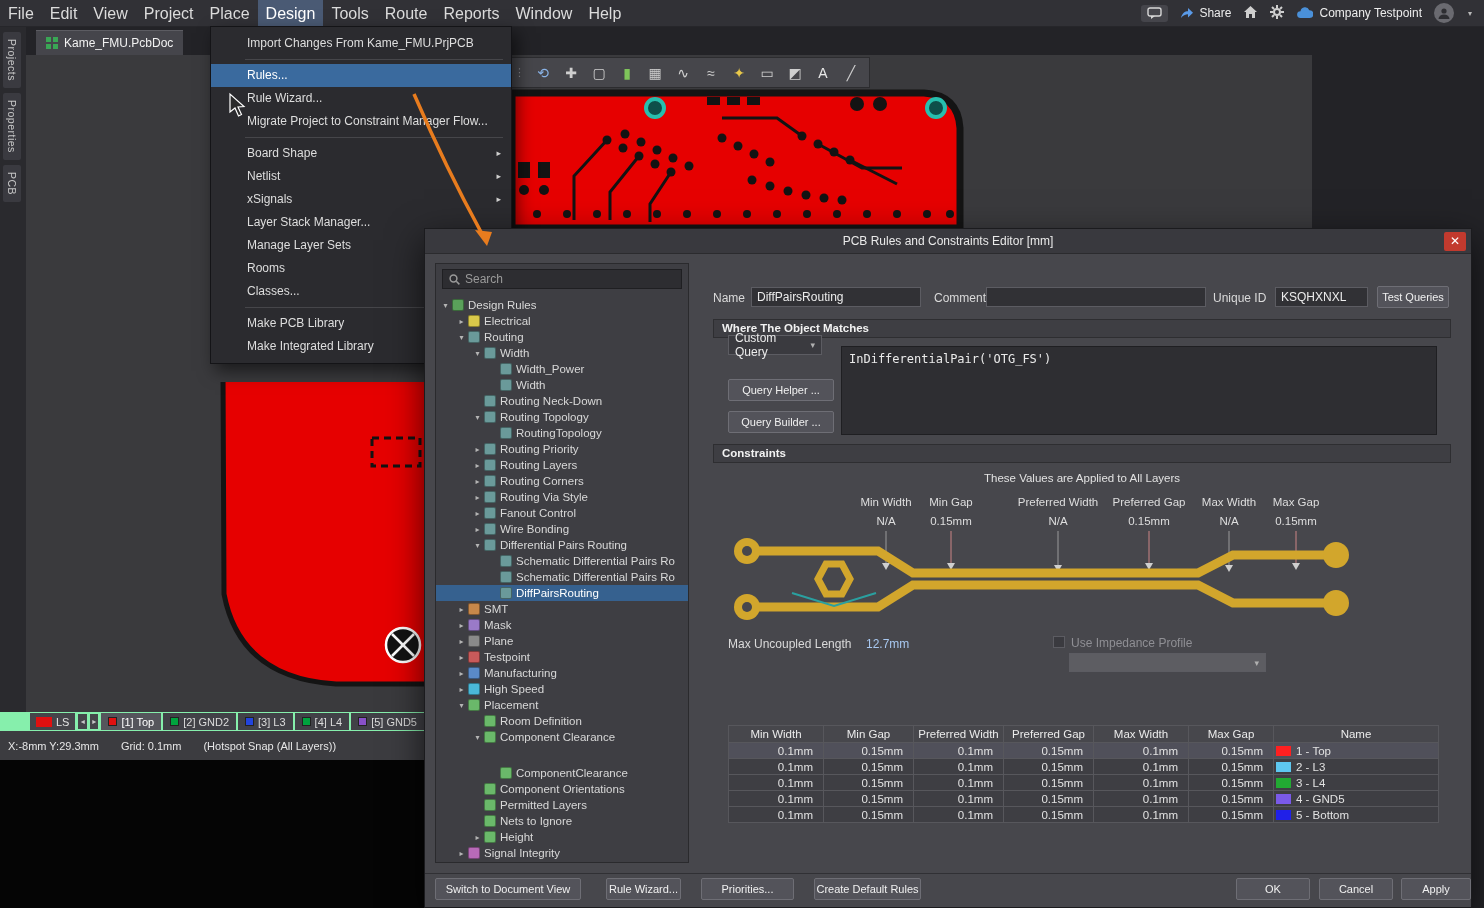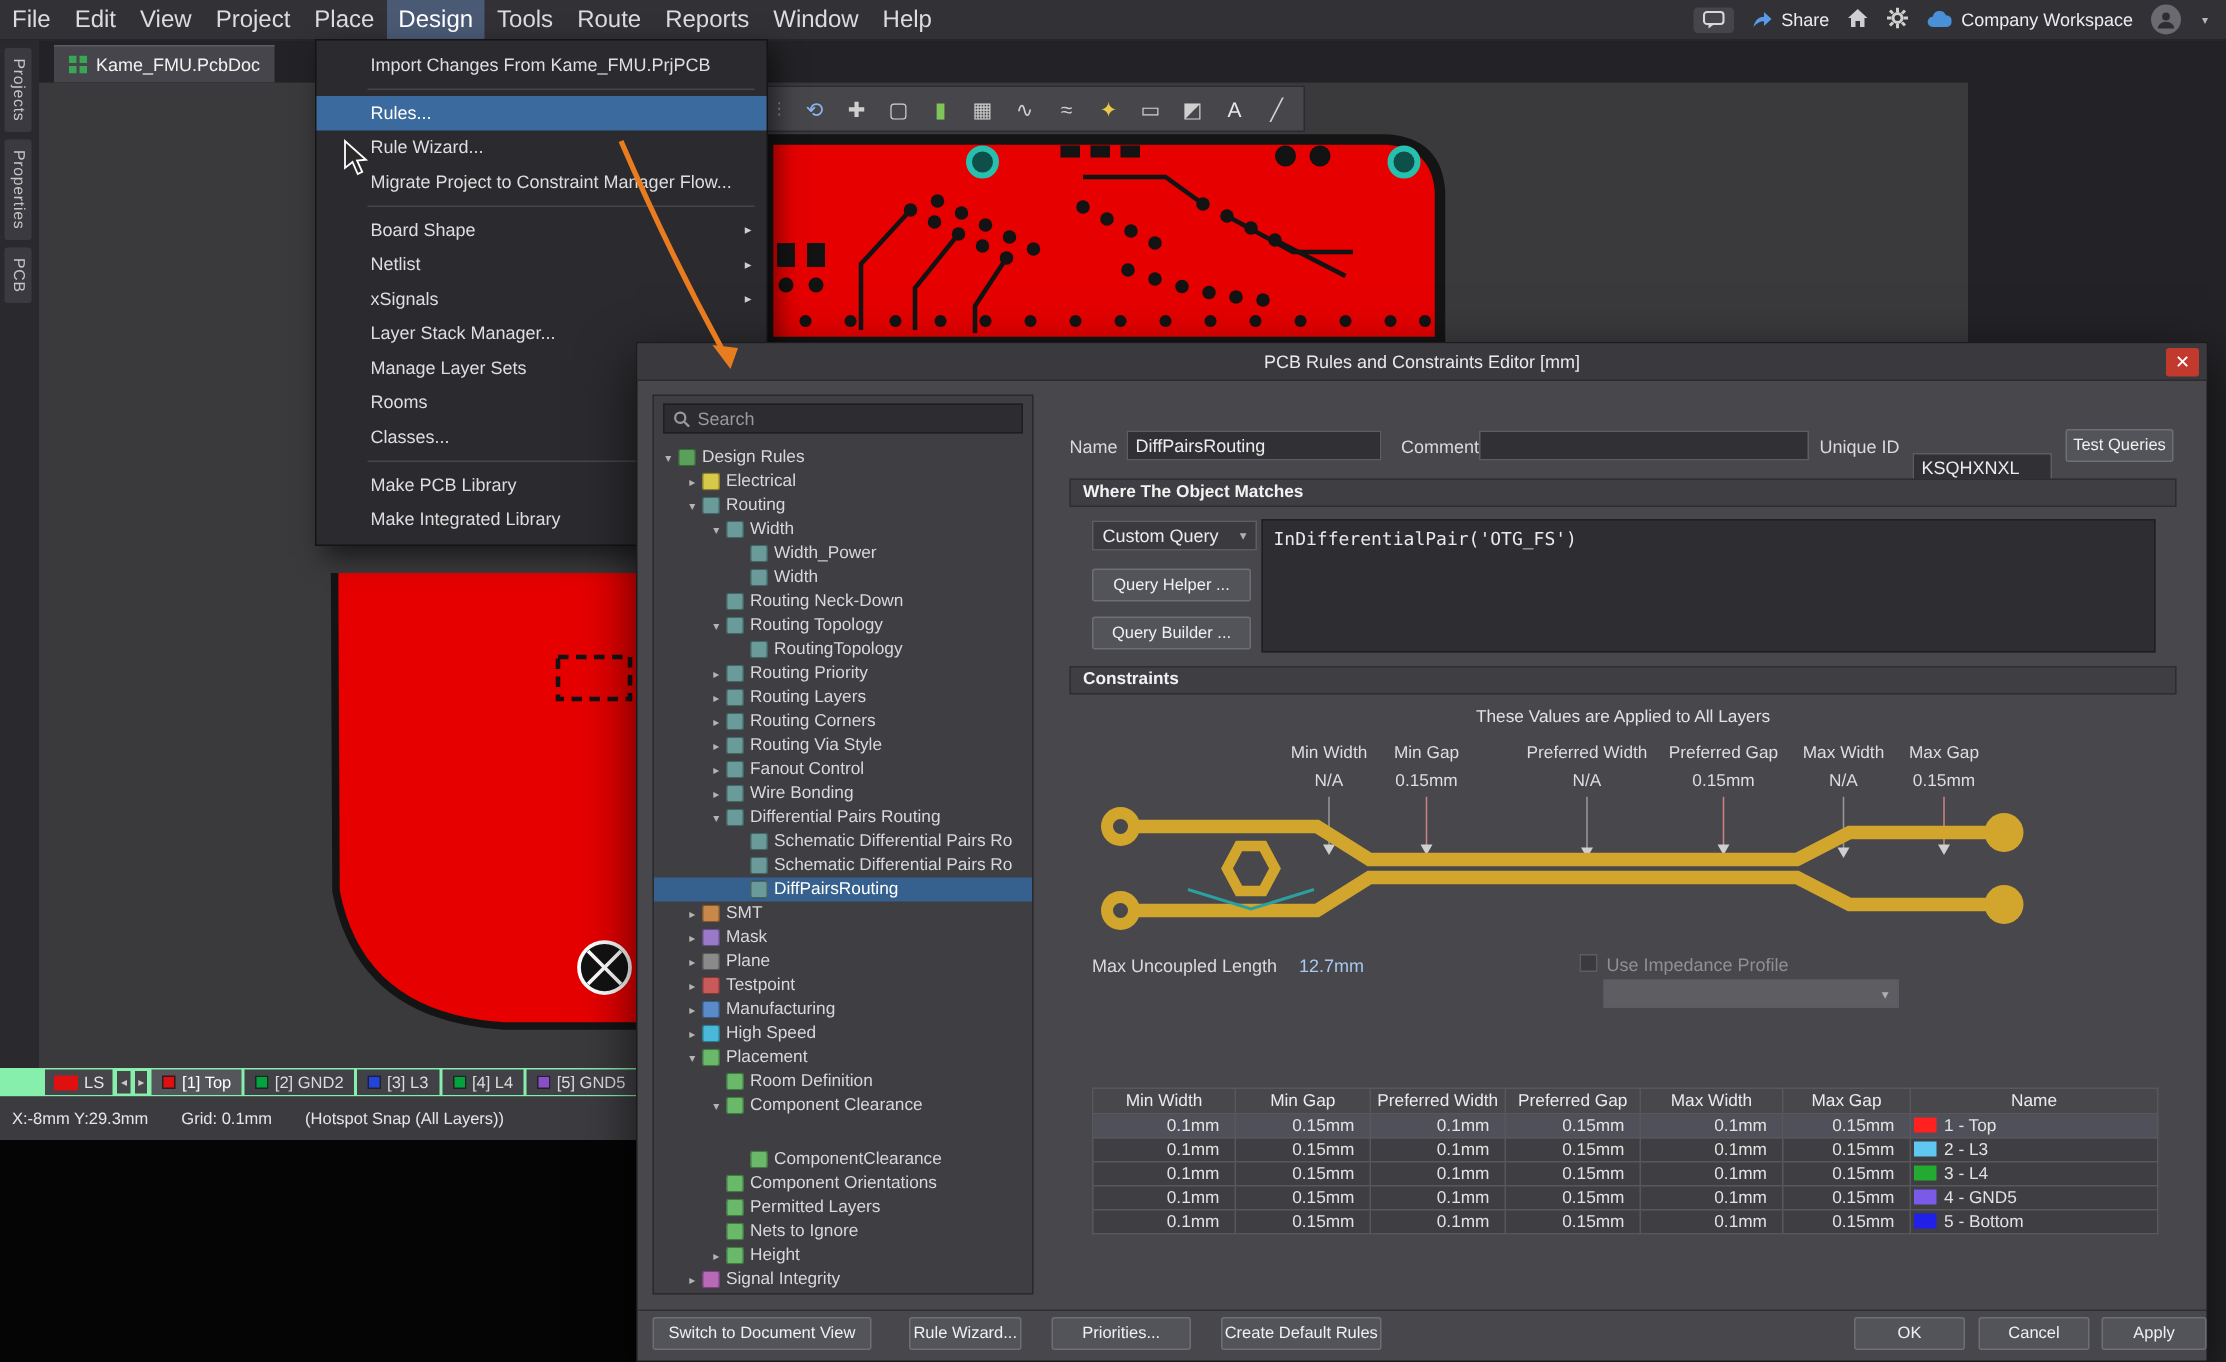--- a/index.html
+++ b/index.html
@@ -155,21 +155,21 @@
             <line x1="12" y1="2" x2="10" y2="4"></line>
               <line x1="4" y1="10" x2="2" y2="12"></line>
           </g>
           <circle cx="7" cy="7" r="3" fill="#313136" stroke="#cfcfcf" stroke-width="2"></circle>
         </svg>
       </span>
       <span class="workspace">
         <svg width="17" height="12" viewBox="0 0 17 12">
           <path d="M4.5 11 a3.4 3.4 0 0 1 0-6.8 a4.6 4.6 0 0 1 8.8-1 a3.3 3.3 0 0 1 .4 7.8 z" fill="#4a90d9"></path>
         </svg>
-        <span>Company Workspace</span>
+        <span>Company Testpoint</span>
       </span>
       <span class="avatar">
         <svg width="14" height="14" viewBox="0 0 14 14">
           <circle cx="7" cy="5" r="2.6" fill="#2e2e32"></circle>
           <path d="M1.5 13 a5.5 4.5 0 0 1 11 0 z" fill="#2e2e32"></path>
         </svg>
       </span>
       <span class="caret-sm">▾</span>
     </div>
   </div>
@@ -532,25 +532,25 @@
             <span>Signal Integrity</span>
           </div>
         </div>
     </div>
 
     <span class="lbl" style="left:288px;top:62px">Name</span>
     <input class="inp" style="left: 326px; top: 58px; width: 170px;" value="DiffPairsRouting">
     <span class="lbl" style="left:509px;top:62px">Comment</span>
     <input class="inp" style="left: 561px; top: 58px; width: 220px;" value="">
     <span class="lbl" style="left:788px;top:62px">Unique ID</span>
-    <input class="inp" style="left: 850px; top: 58px; width: 93px; margin-top: 15px;" value="KSQHXNXL">
+    <input class="inp" style="left: 850px; top: 58px; width: 93px;" value="KSQHXNXL">
     <div class="btn" style="left:952px;top:57px;width:72px">Test Queries</div>
 
     <div class="secbar" style="top:90px">Where The Object Matches</div>
-    <div class="select" style="left:303px;top:118px;width:110px">
+    <div class="select" style="left:303px;top:106px;width:94px">
       <span>Custom Query</span>
       <span class="caret">▾</span>
     </div>
     <div class="btn" style="left:303px;top:150px;width:106px">Query Helper ...</div>
     <div class="btn" style="left:303px;top:182px;width:106px">Query Builder ...</div>
     <div class="querybox">InDifferentialPair('OTG_FS')</div>
 
     <div class="secbar" style="top:215px">Constraints</div>
     <div class="applied">These Values are Applied to All Layers</div>
     <div class="ccols" style="top:267px" id="c-heads">

